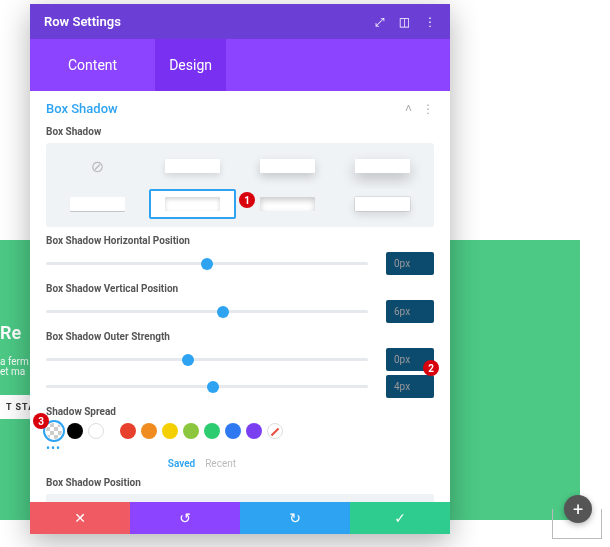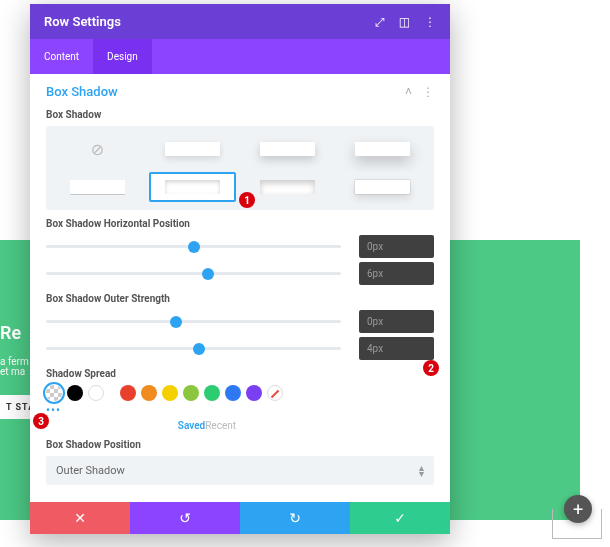--- a/index.html
+++ b/index.html
@@ -14,21 +14,21 @@
   .fab { position: absolute; right: 8px; bottom: 8px; width: 50px; height: 30px; }
   .fab-box { position: absolute; inset: 0; border-left: 1px solid #bbb; border-right: 1px solid #bbb; border-bottom: 1px solid #bbb; }
   .fab-btn { position: absolute; right: 10px; top: -14px; width: 28px; height: 28px; border-radius: 50%; background: #555; color: #fff; display: flex; align-items: center; justify-content: center; font-size: 18px; box-shadow: 0 2px 6px rgba(0,0,0,.3); }
 
   .modal { position: absolute; left: 30px; top: 4px; width: 420px; background: #fff; box-shadow: 0 8px 30px rgba(0,0,0,.3); border-radius: 2px; display: flex; flex-direction: column; height: 530px; }
   .modal-header { background: #6b3ed6; color: #fff; padding: 10px 14px; display: flex; align-items: center; justify-content: space-between; }
   .modal-title { font-size: 13px; font-weight: 600; }
   .header-icons { display: flex; gap: 14px; align-items: center; }
   .header-icons span { font-size: 12px; cursor: pointer; }
   .tabs { background: #8c44ff; display: flex; }
-  .tab { color: #fff; font-size: 10px; padding: 12px 14px; cursor: pointer; }
+  .tab { color: #fff; font-size: 14px; padding: 18px 14px; cursor: pointer; margin-left: 24px; }
   .tab.active { background: #7a30f0; }
 
   .panel { flex: 1; overflow-y: auto; padding: 10px 16px 6px; position: relative; }
   .panel::-webkit-scrollbar { width: 4px; }
   .panel::-webkit-scrollbar-thumb { background: #888; border-radius: 2px; }
 
   .section-head { display: flex; justify-content: space-between; align-items: center; margin-bottom: 10px; }
   .section-title { color: #2ea3f2; font-size: 13px; font-weight: 500; }
   .section-ctrl { display: flex; gap: 10px; color: #aaa; font-size: 12px; }
 
@@ -43,29 +43,29 @@
   .sh3 { box-shadow: 0 6px 14px rgba(0,0,0,.22); }
   .sh4 { box-shadow: 0 1px 0 rgba(0,0,0,.18); }
   .sh5 { box-shadow: inset 0 2px 4px rgba(0,0,0,.18); }
   .sh6 { box-shadow: inset 0 3px 6px rgba(0,0,0,.22); }
   .sh7 { box-shadow: 0 0 0 1px rgba(0,0,0,.08), 0 4px 8px rgba(0,0,0,.12); }
   .none-icon { color: #bbb; font-size: 16px; }
 
   .slider-row { display: flex; align-items: center; gap: 18px; margin-bottom: 4px; }
   .track { flex: 1; height: 3px; background: #e5e8ec; position: relative; border-radius: 2px; }
   .thumb { position: absolute; top: 50%; transform: translate(-50%, -50%); width: 12px; height: 12px; background: #2ea3f2; border-radius: 50%; }
-  .valbox { width: 75px; background: #404040; color: #999; font-size: 10px; padding: 6px 8px; border-radius: 2px; }
+  .valbox { width: 48px; background: #0c4a6e; color: #999; font-size: 10px; padding: 6px 8px; border-radius: 2px; }
 
   .swatches { display: flex; gap: 5px; align-items: center; margin-top: 4px; }
   .swatch { width: 16px; height: 16px; border-radius: 50%; cursor: pointer; }
   .swatch.sel { outline: 2px solid #2ea3f2; outline-offset: 1px; background: repeating-conic-gradient(#ccc 0% 25%, #fff 0% 50%) 50% / 8px 8px; }
   .swatch.none { background: #fff; position: relative; border: 1px solid #ddd; }
   .swatch.none::after { content: ""; position: absolute; left: 2px; right: 2px; top: 50%; border-top: 2px solid #e74c3c; transform: rotate(-45deg); }
   .more-dots { color: #2ea3f2; font-size: 12px; margin-top: 2px; letter-spacing: 1px; }
-  .swatch-tabs { display: flex; font-size: 10px; margin-top: 3px; justify-content: flex-end; width: 190px; }
+  .swatch-tabs { display: flex; gap: 10px; font-size: 10px; margin-top: 3px; justify-content: flex-end; width: 190px; }
   .swatch-tabs .st-active { color: #2ea3f2; font-weight: 600; }
   .swatch-tabs .st { color: #bbb; }
 
   .select-box { background: #f0f3f6; padding: 8px 10px; display: flex; justify-content: space-between; align-items: center; font-size: 11px; color: #666; border-radius: 2px; margin-top: 4px; }
   .select-arrows { color: #999; font-size: 10px; line-height: 6px; }
 
   .footer { display: flex; height: 32px; }
   .fbtn { flex: 1; display: flex; align-items: center; justify-content: center; color: #fff; font-size: 14px; cursor: pointer; }
   .f-cancel { background: #ef5a63; }
   .f-undo  { background: #8c44ff; flex: 1.1; }
@@ -147,20 +147,21 @@
     </div>
 
     <div class="label">Box Shadow Horizontal Position</div>
     <div class="slider-row">
       <div class="track">
           <div class="thumb" style="left:50%"></div>
         </div>
       <div class="valbox">0px</div>
     </div>
 
+    <div class="label">Box Shadow Vertical Position</div>
     <div class="slider-row">
       <div class="track">
           <div class="thumb" style="left:55%"></div>
         </div>
       <div class="valbox">6px</div>
     </div>
 
     <div class="label">Box Shadow Outer Strength</div>
     <div class="slider-row">
       <div class="track">

